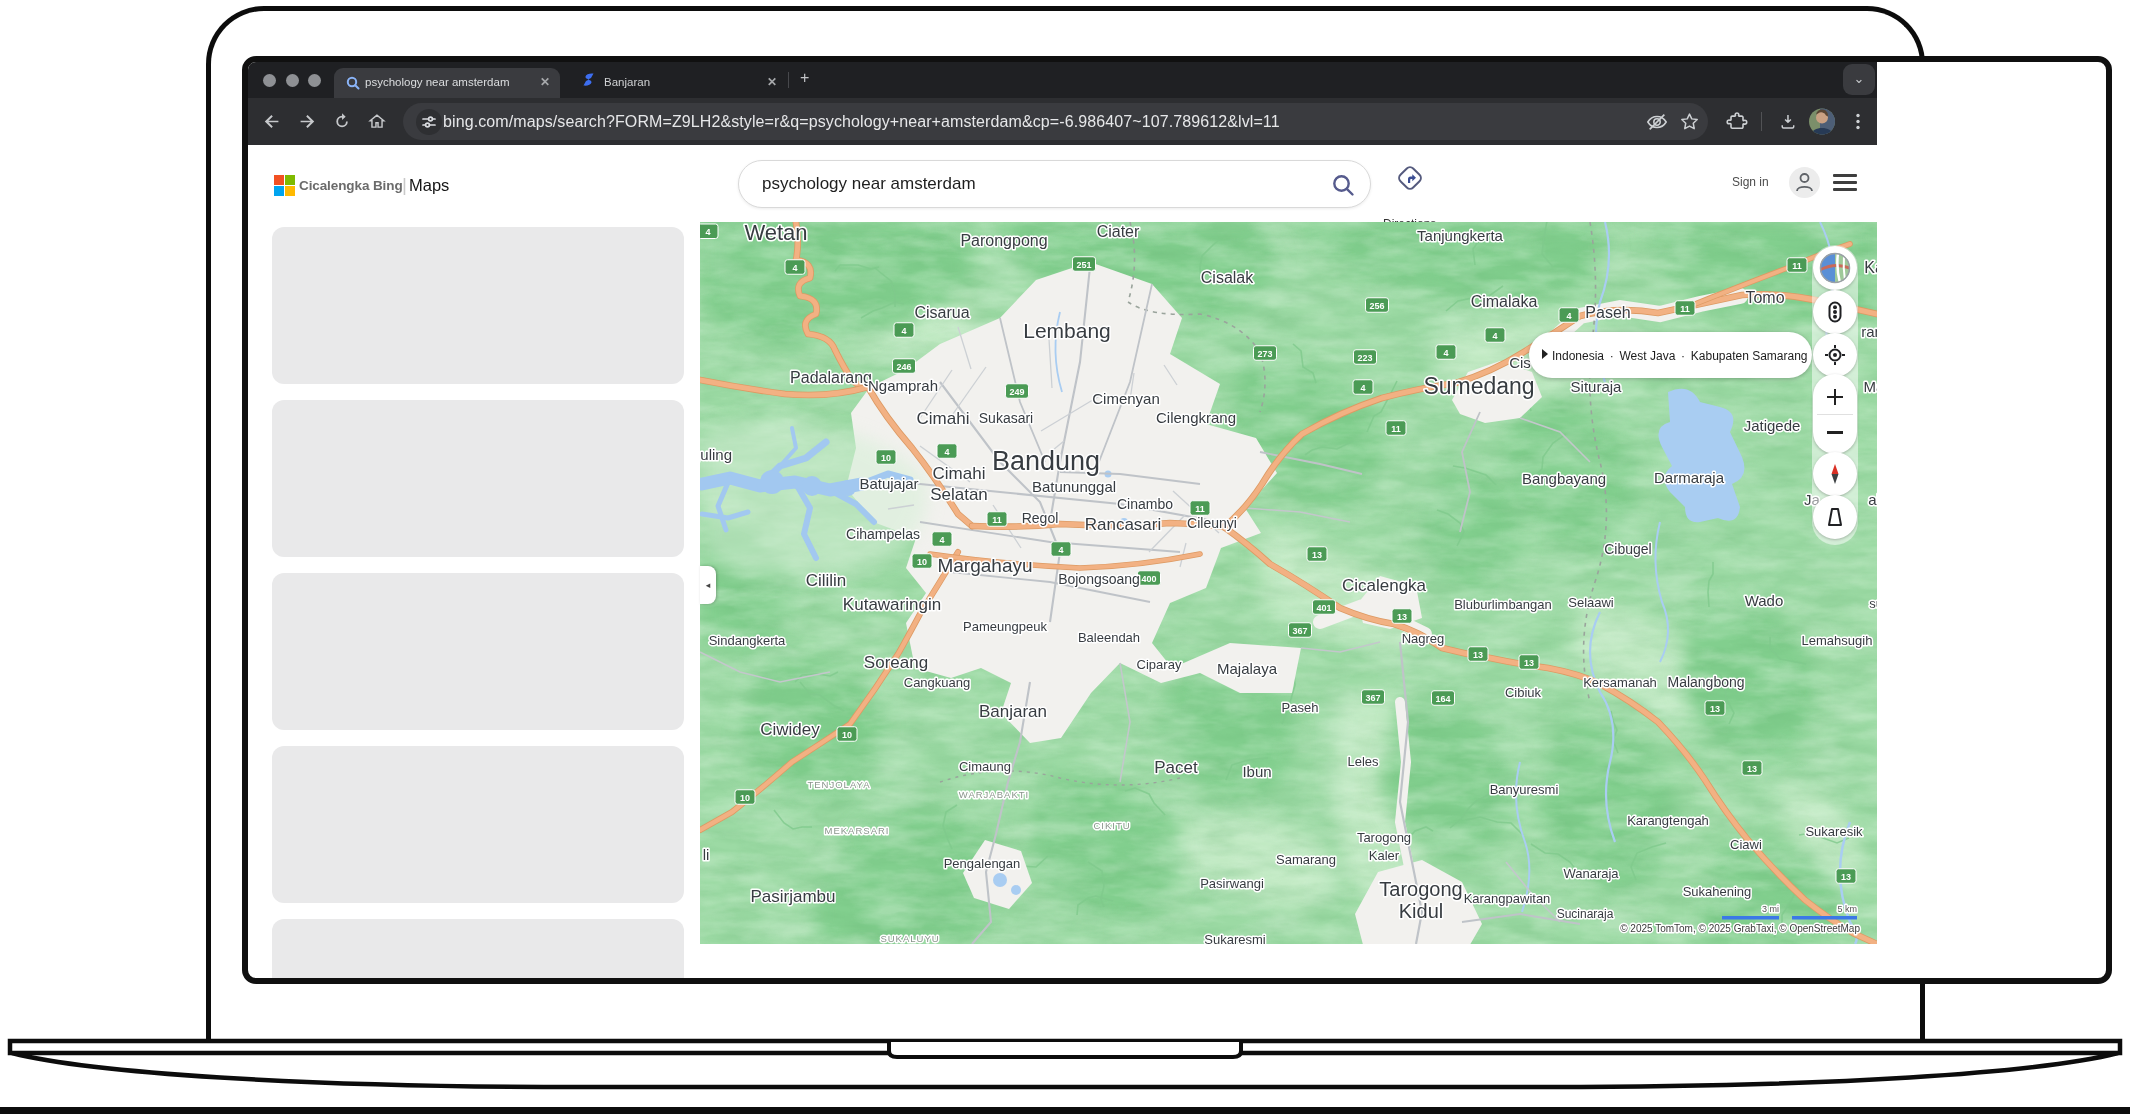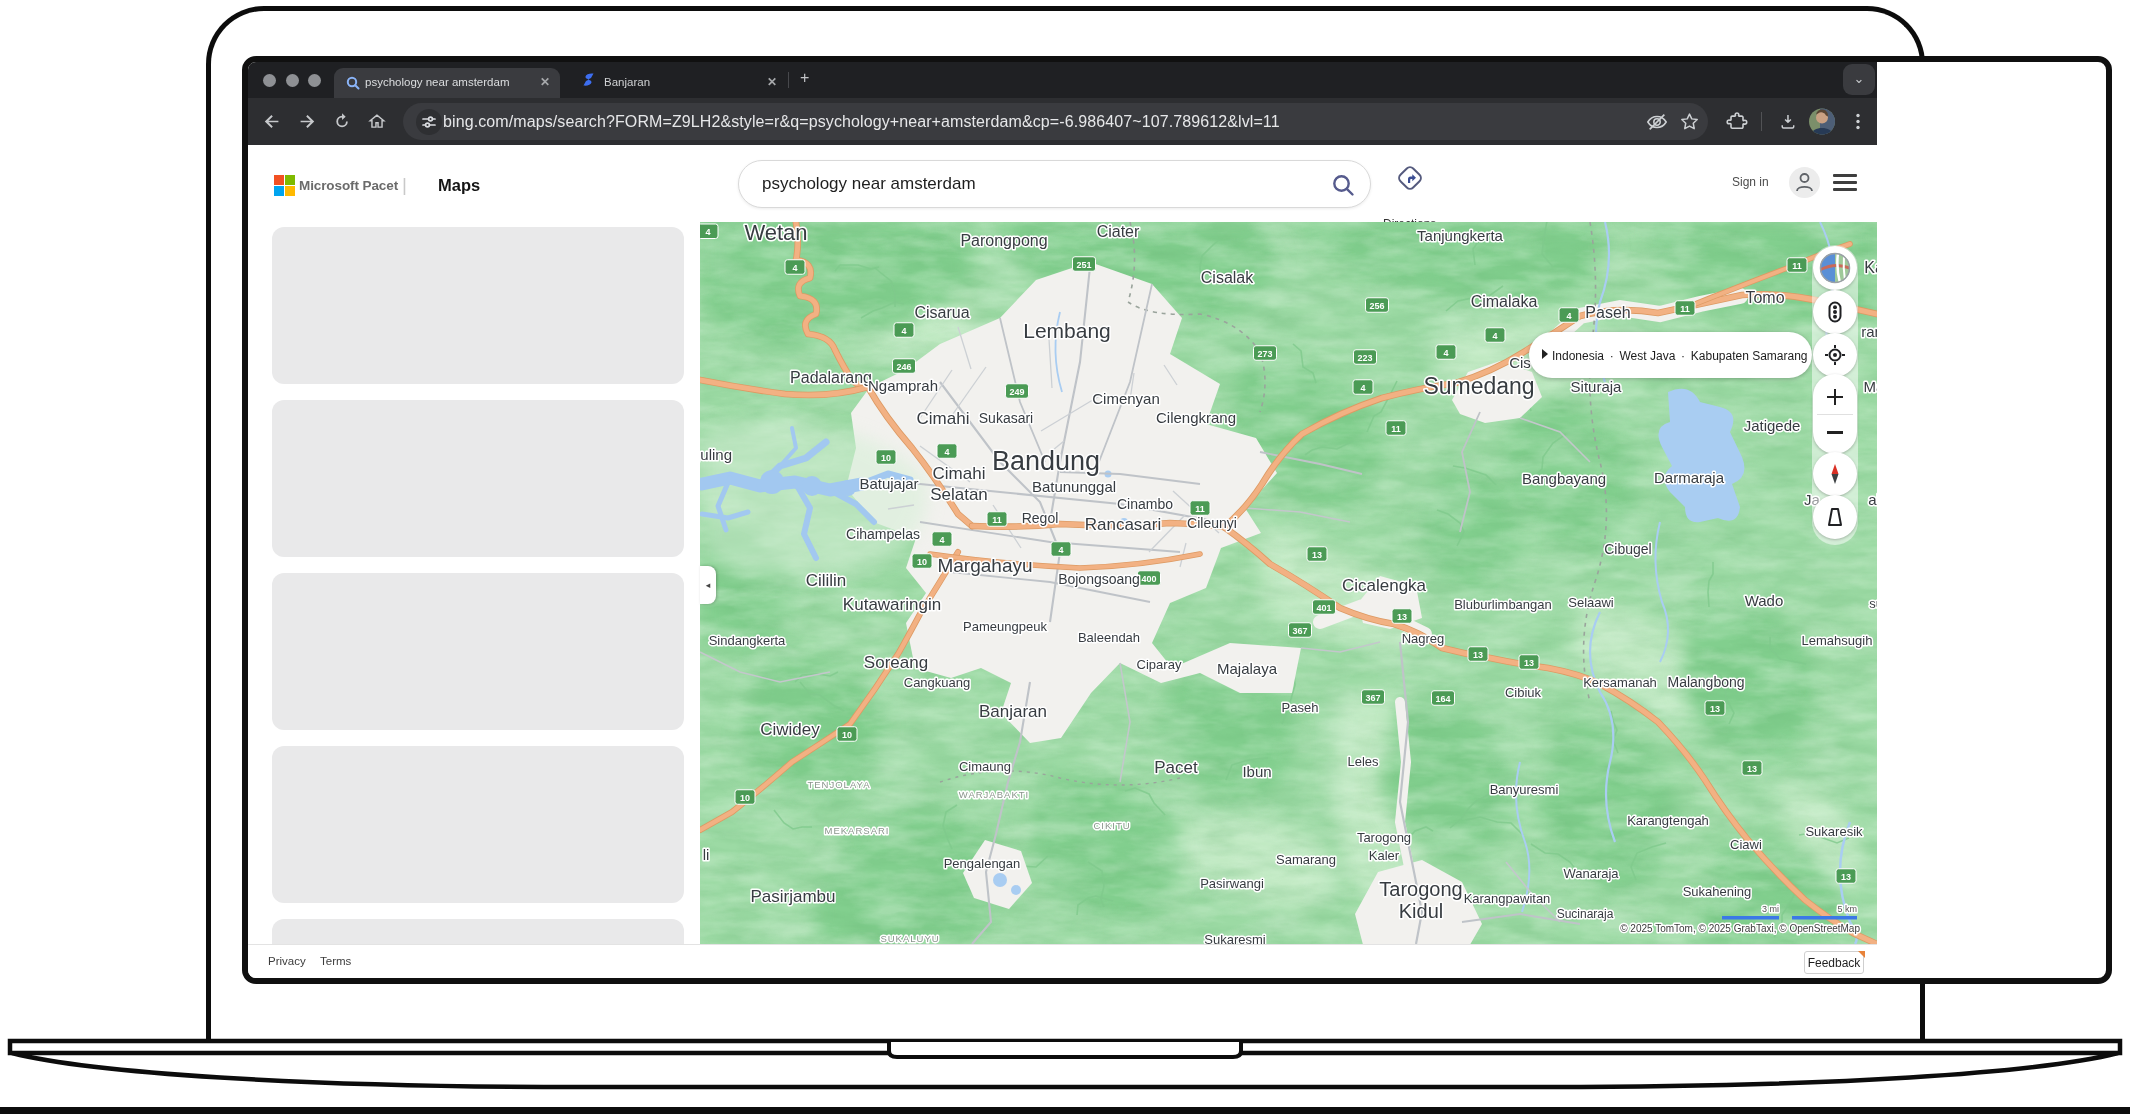--- a/index.html
+++ b/index.html
@@ -32,21 +32,21 @@
   #toolbar { position:absolute; left:0; top:36px; width:1629px; height:47px; background:#2d2e31; }
   .navic { position:absolute; top:0; height:47px; display:flex; align-items:center; justify-content:center; }
   #urlpill { position:absolute; left:155px; top:5px; width:1305px; height:37px; background:#3a3b3f; border-radius:19px; }
   #urltext { position:absolute; left:40px; top:10px; font-size:16px; color:#e6e7e9; letter-spacing:0.1px; white-space:nowrap; }
 
   
   #bhead { position:absolute; left:0; top:83px; width:1629px; height:77px; background:#fff; }
   .msq { position:absolute; width:9.5px; height:9.5px; }
   #msbing { position:absolute; left:51px; top:33px; font-size:13.5px; color:#6b6b6b; font-weight:600; letter-spacing:-0.1px;}
   #hsep  { position:absolute; left:154px; top:29px; font-size:19px; color:#c9c9c9; font-weight:300;}
-  #hmaps { position:absolute; left:161px; top:31px; font-size:16.5px; color:#141414; font-weight:700;margin-left:29px; }
+  #hmaps { position:absolute; left:161px; top:31px; font-size:16.5px; color:#141414; font-weight:400; }
   #searchpill { position:absolute; left:490px; top:15px; width:633px; height:48px; background:#fff;
     border:1px solid #d9d9d9; border-radius:24px; box-shadow:0 1px 3px rgba(0,0,0,.08); }
   #searchpill span { position:absolute; left:23px; top:13px; font-size:17px; color:#1e1e1e; }
   #signin { position:absolute; left:1484px; top:30px; font-size:12px; color:#4c4c4c; }
   #avatar { position:absolute; left:1541px; top:22px; width:31px; height:31px; border-radius:50%; background:#ececec; }
   #burger { position:absolute; left:1585px; top:29px; width:24px; height:17px; }
   #burger div { position:absolute; left:0; width:24px; height:2.6px; background:#3e3e3e; border-radius:1px;}
 
   
   #main { position:absolute; left:0; top:160px; width:1629px; height:722px; }
@@ -175,21 +175,21 @@
     </svg>
   </div>
 
   <div id="bhead">
     <div style="position:absolute;left:26px;top:30px;width:21px;height:21px;">
       <div class="msq" style="left:0;top:0;background:#f25022;"></div>
       <div class="msq" style="left:11px;top:0;background:#7fba00;"></div>
       <div class="msq" style="left:0;top:11px;background:#00a4ef;"></div>
       <div class="msq" style="left:11px;top:11px;background:#ffb900;"></div>
     </div>
-    <div id="msbing">Microsoft Pacet</div>
+    <div id="msbing">Cicalengka Bing</div>
     <div id="hsep">|</div>
     <div id="hmaps">Maps</div>
     <div id="searchpill">
       <span>psychology near amsterdam</span>
       <svg style="position:absolute;left:592px;top:12px" width="25" height="25" viewBox="0 0 25 25">
         <circle cx="10.5" cy="10.5" r="7.2" fill="none" stroke="#565b8d" stroke-width="2.4"></circle>
         <line x1="15.8" y1="15.8" x2="21.5" y2="21.5" stroke="#565b8d" stroke-width="2.4" stroke-linecap="round"></line>
       </svg>
     </div>
     <svg style="position:absolute;left:1147px;top:18px" width="30" height="30" viewBox="0 0 30 30">
@@ -615,21 +615,15 @@
       </div>
       <div class="cbtn" style="top:273px;">
         <svg width="22" height="22" viewBox="0 0 22 22">
           <path d="M8 3 L14 3 L17 19 L5 19 Z" fill="none" stroke="#202124" stroke-width="2" stroke-linejoin="round"></path>
         </svg>
       </div>
     </div>
     <div id="collapse">◂</div>
   </div>
 
-  <div id="pagefoot">
-    <div class="lnk" style="left:20px;">Privacy</div>
-    <div class="lnk" style="left:72px;">Terms</div>
-    <div id="feedback">Feedback</div>
-    <div style="position:absolute;left:1610px;top:6px;width:0;height:0;border-left:7px solid transparent;border-top:7px solid #e8833a;"></div>
-  </div>
 
 </div>
   </div>
 
 </body></html>

